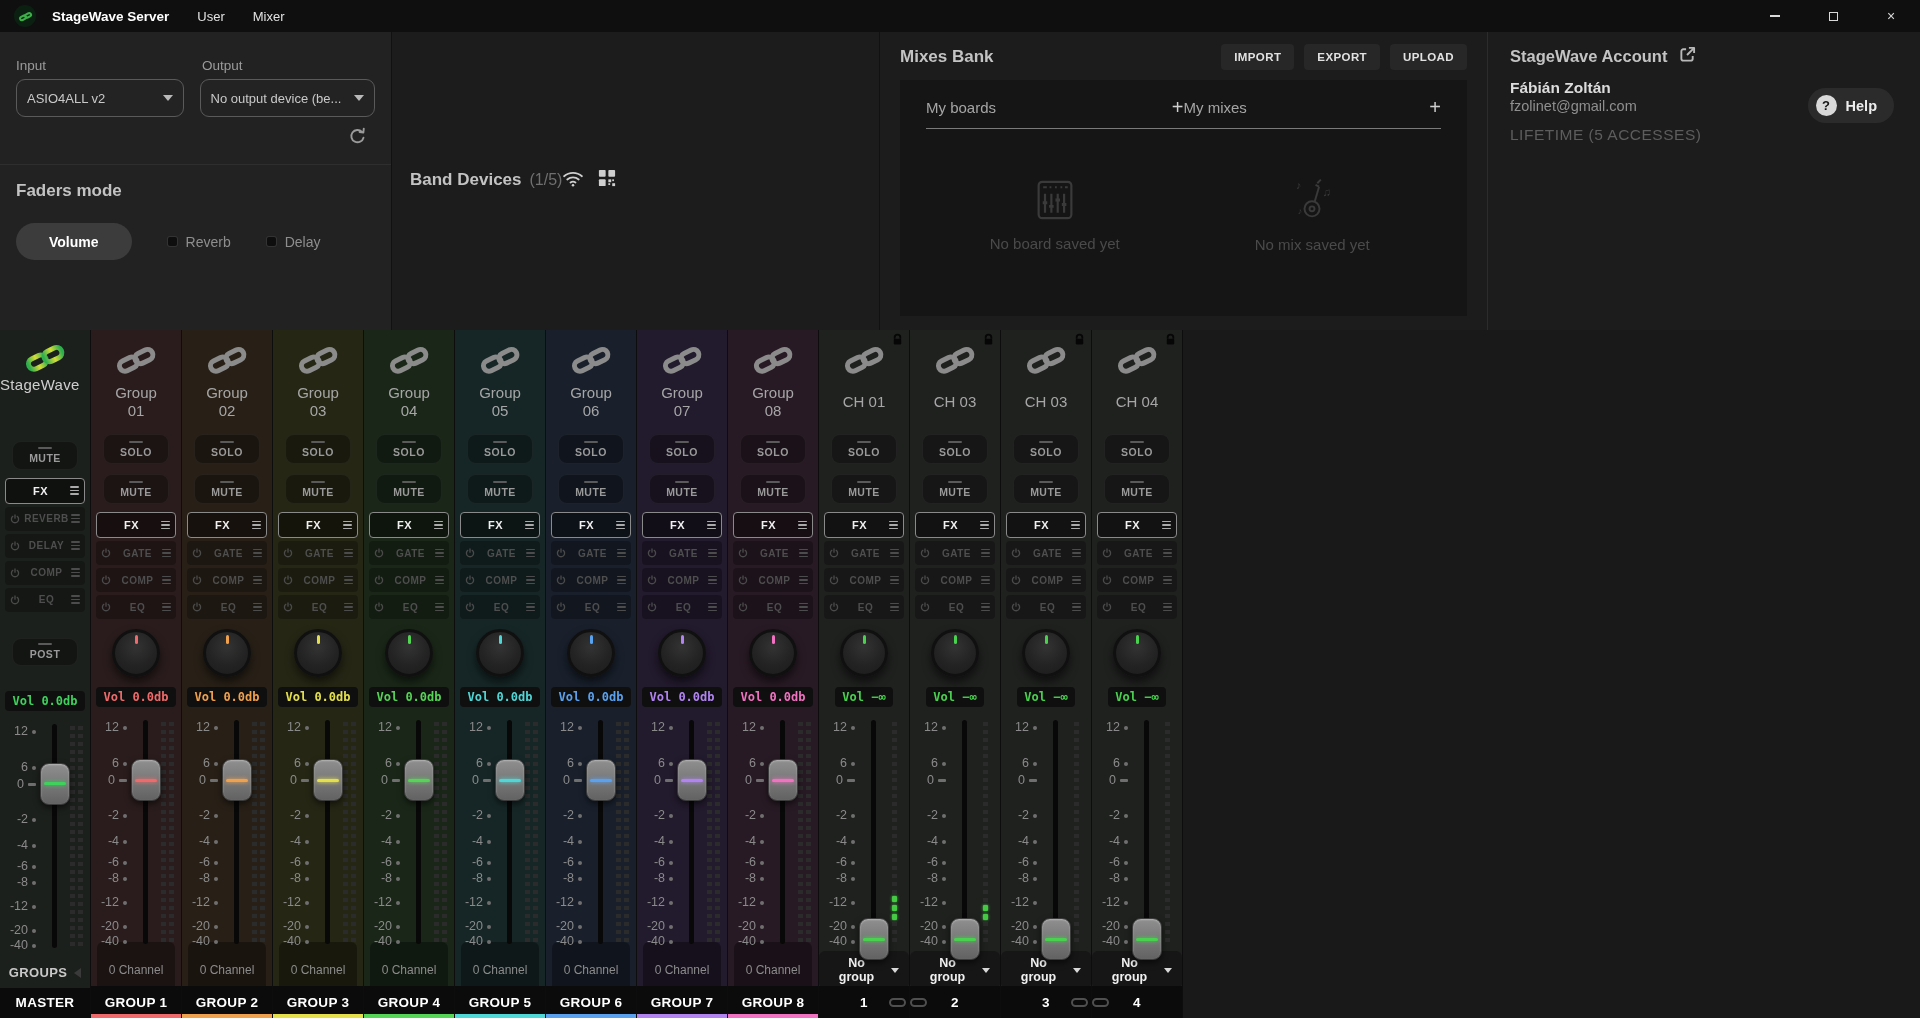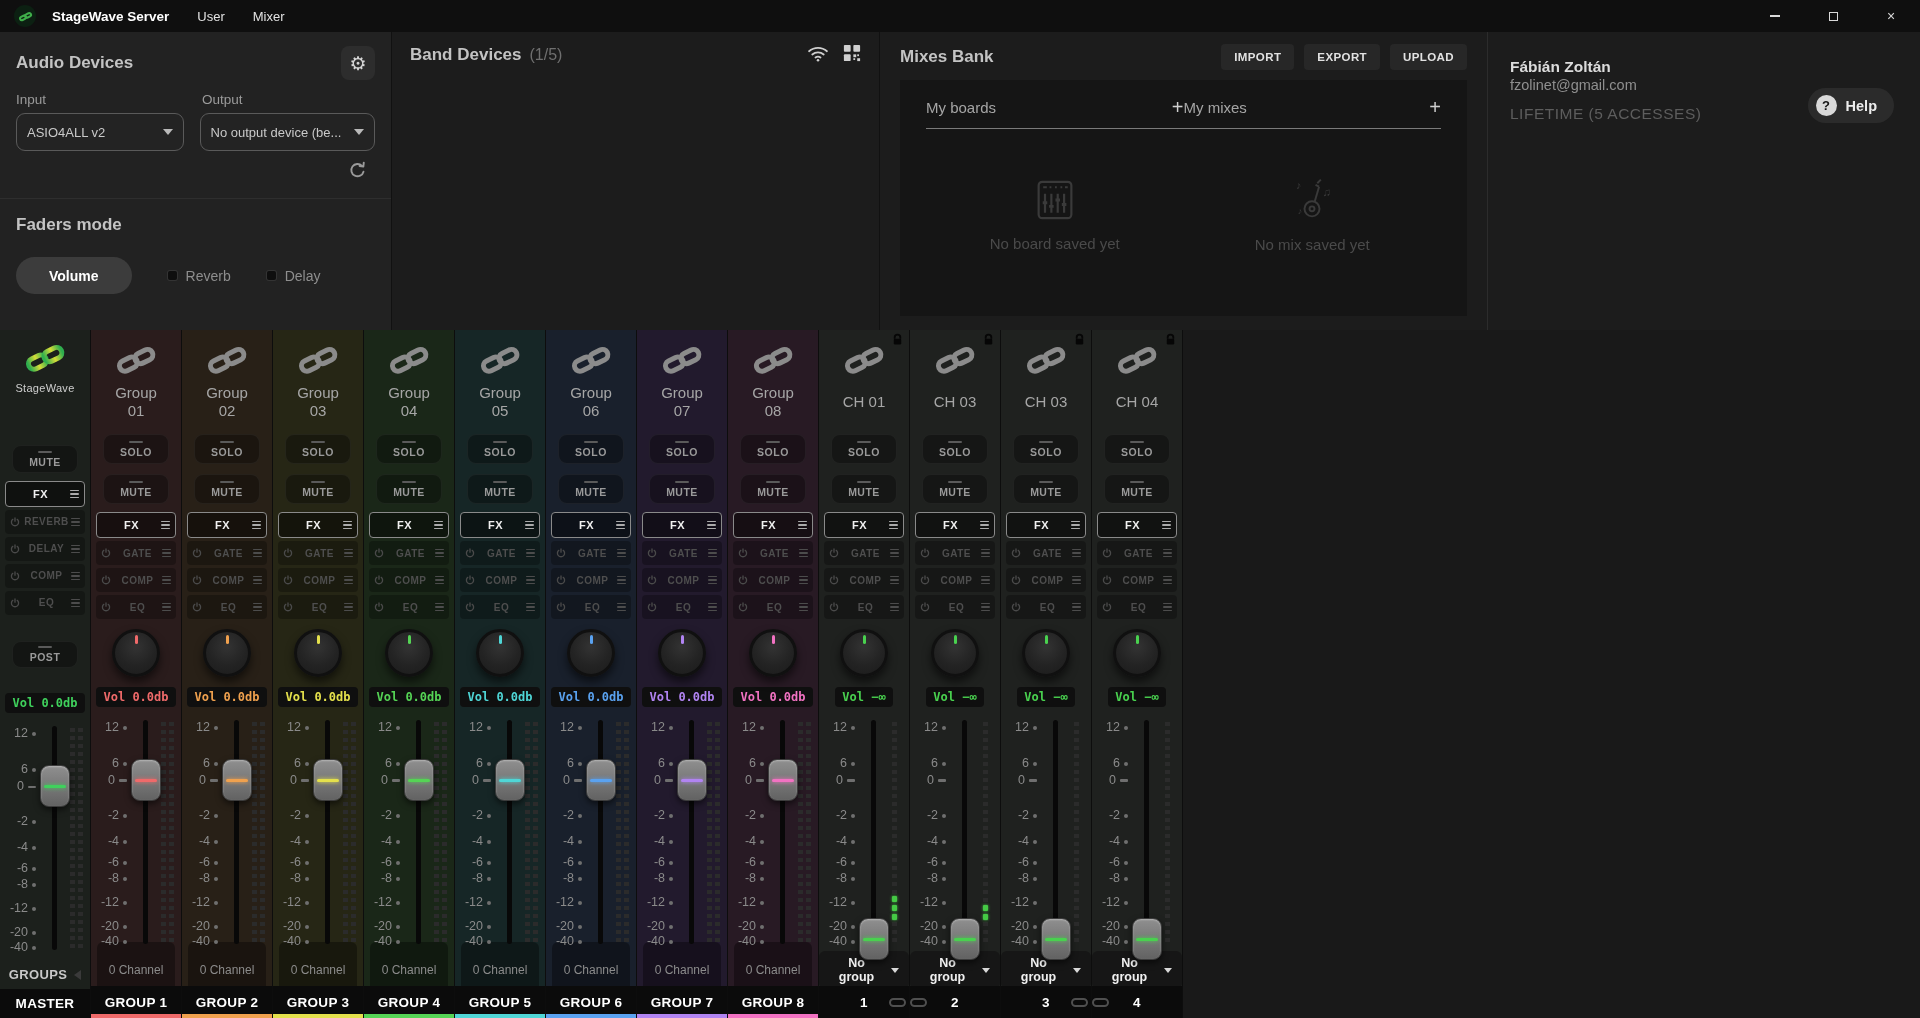--- a/index.html
+++ b/index.html
@@ -30,21 +30,21 @@
   .select .val{overflow:hidden;text-overflow:ellipsis}
   .caret{width:0;height:0;border-left:5px solid transparent;border-right:5px solid transparent;border-top:6px solid #b9b9b9;flex:none;margin-left:6px}
   .refreshrow{display:flex;justify-content:flex-end;margin-top:10px;padding-right:8px}
   .adivider{border-top:1px solid #2e2e2e;margin:14px -16px 0}
   .fmtitle{margin-top:16px}
   .fmrow{display:flex;align-items:center;margin-top:22px}
   .fmselected{background:#3c3c3c;border-radius:19px;height:37px;padding:0 33px;display:flex;align-items:center;font-weight:700;color:#fff;font-size:14px}
   .fmopt{display:flex;align-items:center;gap:9px;margin-left:36px;font-size:14px;color:#8e8e8e}
   .fmsq{width:9px;height:9px;background:#0e0e0e;border-radius:2px;box-shadow:0 0 0 1px #333;flex:none}
 
-  .band-panel{width:488px;border-right:1px solid #111;padding:12px 18px 14px;display:flex;flex-direction:column}
+  .band-panel{width:488px;border-right:1px solid #111;padding:12px 18px 14px;display:flex;flex-direction:row}
   .bhead{display:flex;align-items:center}
   .bcount{color:#6f6f6f;margin-left:8px;font-size:16px;font-weight:400}
   .bicons{margin-left:auto;display:flex;gap:14px;align-items:center}
   .blist{flex:1;background:#151515;margin-top:10px;padding:6px 8px}
   .brow{height:34px;display:flex;align-items:center;background:#1c1c1c;border-radius:3px;padding:0 12px;gap:15px}
   .bname{color:#9a9a9a;font-size:14px}
   .bmenu{margin-left:auto;color:#8a8a8a;font-size:16px}
 
   .mixes-panel{width:608px;border-right:1px solid #2c2c2c;padding:12px 20px 14px;display:flex;flex-direction:column}
   .mhead{display:flex;align-items:center}
@@ -64,21 +64,21 @@
   .helpbtn{position:absolute;top:56px;right:26px;background:#2b2b2b;border-radius:18px;height:35px;display:flex;align-items:center;gap:9px;padding:0 17px 0 8px}
   .helpq{width:21px;height:21px;border-radius:50%;background:#d9d9d9;color:#141414;font-weight:700;font-size:13px;display:flex;align-items:center;justify-content:center}
   .helplbl{color:#ececec;font-weight:600;font-size:14.5px}
 
   
   .mixer{position:relative;height:688px;display:flex;align-items:stretch}
   .strip{width:91px;border-right:1px solid #0d0d0d;display:flex;flex-direction:column;position:relative;flex:none}
   .lock{position:absolute;top:2px;right:5px}
   .slogo{margin:14px auto 0;height:32px;display:flex;justify-content:center;align-items:center}
   .strip.master .slogo{margin-top:12px}
-  .logoname{height:12px;font-size:11px;letter-spacing:.3px;color:#cfcfcf;text-align:center;margin-top:8px}
+  .logoname{height:12px;font-size:15px;letter-spacing:.3px;color:#cfcfcf;text-align:left;margin-top:2px}
   .mspacer{height:46px}
   .sname{margin-top:4px;height:44px;display:flex;align-items:center;justify-content:center;text-align:center;color:#a6a6a6;font-size:15px;line-height:1.2}
   .sbtn{width:66px;height:30px;margin:10px auto 0;border-radius:9px;background:rgba(0,0,0,.32);border:1px solid rgba(255,255,255,.05);
         color:#9a9a9a;font-size:10.5px;font-weight:700;letter-spacing:.5px;display:flex;flex-direction:column;align-items:center;justify-content:center;gap:3px}
   .sbtn:first-of-type{margin-top:10px}
   .sbtn i{display:block;width:14px;height:2px;background:#5a5a5a;border-radius:1px}
   .sbtn.post{margin-top:26px}
   .rows{width:80px;margin:8px auto 0}
   .erow{height:24px;margin-top:3px;display:flex;align-items:center;padding:0 5px;border-radius:4px;background:rgba(0,0,0,.28);
         color:#4e4e4e;font-size:10px;font-weight:700;letter-spacing:.5px}
@@ -143,24 +143,20 @@
     <span class="winbtn">
         <i class="box"></i>
       </span>
     <span class="winbtn">×</span>
   </div>
 </div>
 
 <div class="top-section">
 
   <div class="audio-panel">
-    <div class="phead">
-      <span class="ptitle">Audio Devices</span>
-      <button class="gearbtn">⚙</button>
-    </div>
     <div class="iolabels">
       <span>Input</span>
       <span>Output</span>
     </div>
     <div class="iorow">
       <div class="select">
         <span class="val">ASIO4ALL v2</span>
           <i class="caret"></i>
       </div>
       <div class="select" style="width:178px">
@@ -263,20 +259,30 @@
                 <text x="10" y="42" font-size="10" fill="#3a3a3a" stroke="none">♪</text>
               </svg>
           </span>
           <span>No mix saved yet</span>
         </div>
       </div>
     </div>
   </div>
 
   <div class="account-panel">
+    <div class="ahead">
+      <span>StageWave Account</span>
+      <span>
+        <svg viewBox="0 0 18 18" width="17" height="17" fill="none" stroke="#b9b9b9" stroke-width="2" stroke-linejoin="round">
+            <path d="M7.5 3.5 H4.5 a2 2 0 0 0 -2 2 v8 a2 2 0 0 0 2 2 h8 a2 2 0 0 0 2 -2 v-3"></path>
+            <path d="M10.5 2 h5.5 v5.5"></path>
+            <path d="M15.5 2.5 L8.5 9.5"></path>
+          </svg>
+      </span>
+    </div>
     <div class="aname">Fábián Zoltán</div>
     <div class="aemail">fzolinet@gmail.com</div>
     <div class="alicense">LIFETIME (5 ACCESSES)</div>
     <button class="helpbtn">
       <span class="helpq">?</span>
       <span class="helplbl">Help</span>
     </button>
   </div>
 </div>
 

